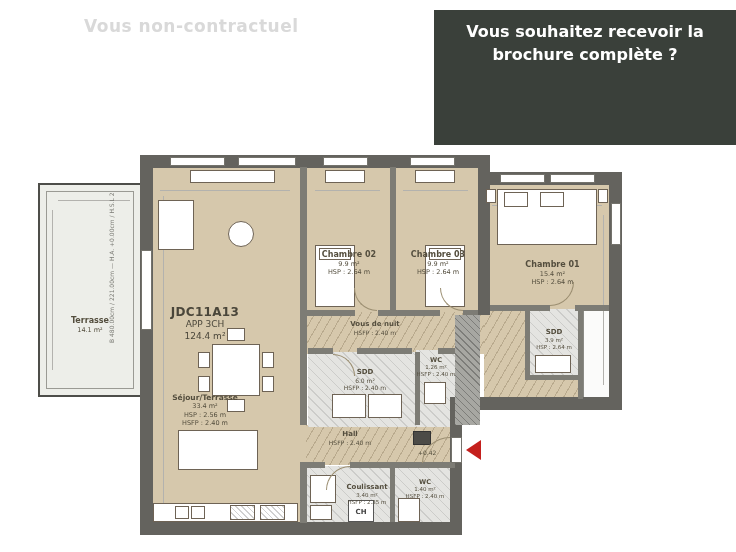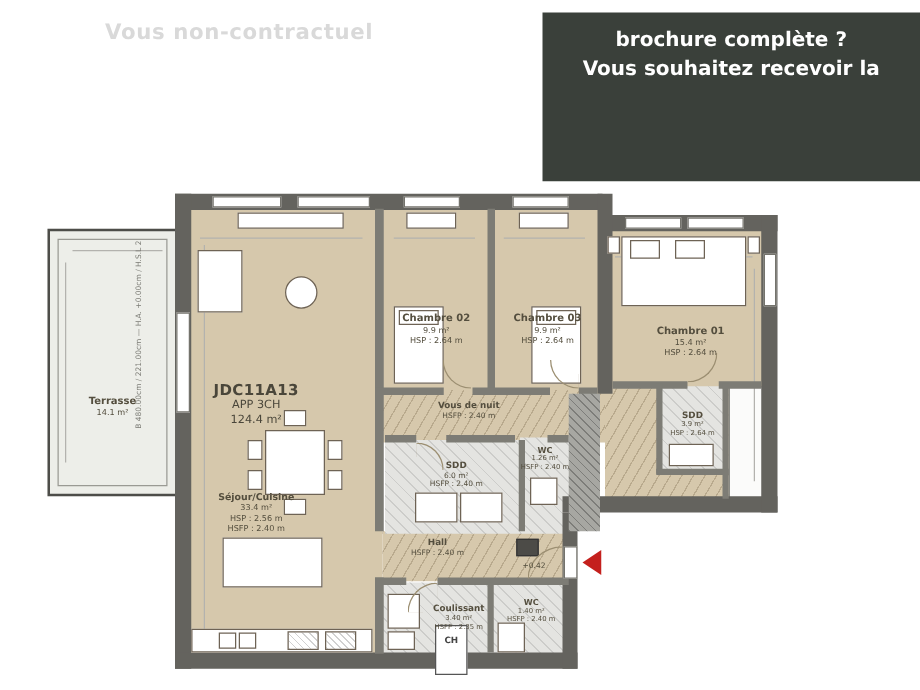--- a/index.html
+++ b/index.html
@@ -55,22 +55,22 @@
     background:#edeee9;box-sizing:border-box;z-index:1;}
   .terr-in{position:absolute;left:46px;top:191px;width:88px;height:198px;border:1px solid #9a9a94;
     box-sizing:border-box;z-index:2;}
 </style>
 </head>
 <body>
 
 <div class="watermark">Vous non-contractuel</div>
 
 <div class="infobox">
+  <span class="il">Vous souhaitez recevoir la</span>
   <span class="il">brochure complète ?</span>
-  <span class="il">Vous souhaitez recevoir la</span>
 </div>
 
 <div class="terr"></div>
 <div class="terr-in"></div>
 <div class="dim" style="left:52px;top:210px;width:1px;height:160px;"></div>
 <div class="dim" style="left:58px;top:200px;width:72px;height:1px;"></div>
 <div class="terr-note" style="left:39px;top:262px;">B 480.00cm / 221.00cm — H.A. +0.00cm / H.S.L 226.00cm — C. Coulissant</div>
 <div class="lbl" style="left:40px;top:316px;width:100px;">
   <span class="nm">Terrasse</span>
   <span class="ln">14.1 m²</span>
@@ -164,42 +164,42 @@
 <div class="furn" style="left:540px;top:192px;width:24px;height:15px;"></div>
 <div class="furn" style="left:486px;top:189px;width:10px;height:14px;"></div>
 <div class="furn" style="left:598px;top:189px;width:10px;height:14px;"></div>
 
 <div class="furn" style="left:332px;top:394px;width:34px;height:24px;"></div>
 <div class="furn" style="left:368px;top:394px;width:34px;height:24px;"></div>
 <div class="furn" style="left:424px;top:382px;width:22px;height:22px;"></div>
 <div class="furn" style="left:535px;top:355px;width:36px;height:18px;"></div>
 <div class="furn" style="left:310px;top:475px;width:26px;height:28px;"></div>
 <div class="furn" style="left:310px;top:505px;width:22px;height:15px;"></div>
-<div class="chbox" style="left:348px;top:500px;width:26px;height:40px;line-height:22px;">CH</div>
+<div class="chbox" style="left:348px;top:500px;width:26px;height:22px;line-height:22px;">CH</div>
 <div class="furn" style="left:398px;top:498px;width:22px;height:24px;"></div>
 <div class="furn dark" style="left:413px;top:431px;width:18px;height:14px;"></div>
 
 <div class="arc bl" style="left:354px;top:288px;width:23px;height:23px;"></div>
 <div class="arc bl" style="left:440px;top:288px;width:23px;height:23px;"></div>
 <div class="arc br" style="left:550px;top:282px;width:24px;height:24px;"></div>
 <div class="arc tr" style="left:333px;top:354px;width:22px;height:22px;"></div>
 <div class="arc tl" style="left:326px;top:466px;width:24px;height:24px;"></div>
 <div class="arc tl" style="left:422px;top:437px;width:28px;height:26px;"></div>
 
 <div class="red-arrow" style="left:466px;top:440px;"></div>
 <div class="marker-txt" style="left:418px;top:449px;">+0.42</div>
 
 <div class="apt" style="left:150px;top:305px;width:110px;">
   <span class="code">JDC11A13</span>
   <span class="ln">APP 3CH</span>
   <span class="ln">124.4 m²</span>
 </div>
 
 <div class="lbl" style="left:150px;top:393px;width:110px;">
-  <span class="nm" style="font-size:7.5px;">Séjour/Cuisine</span>
+  <span class="nm" style="font-size:7.5px;">Séjour/Terrasse</span>
   <span class="ln">33.4 m²</span>
   <span class="ln">HSP : 2.56 m</span>
   <span class="ln">HSFP : 2.40 m</span>
 </div>
 
 <div class="lbl" style="left:309px;top:250px;width:80px;">
   <span class="nm">Chambre 02</span>
   <span class="ln">9.9 m²</span>
   <span class="ln">HSP : 2.64 m</span>
 </div>

